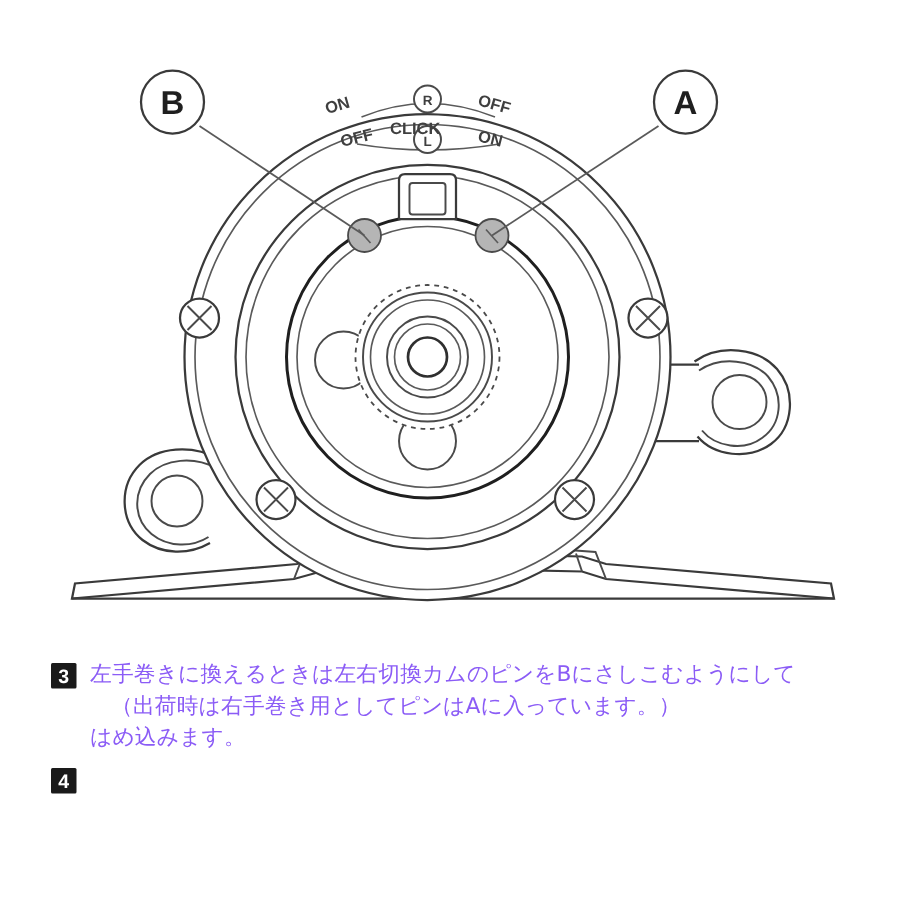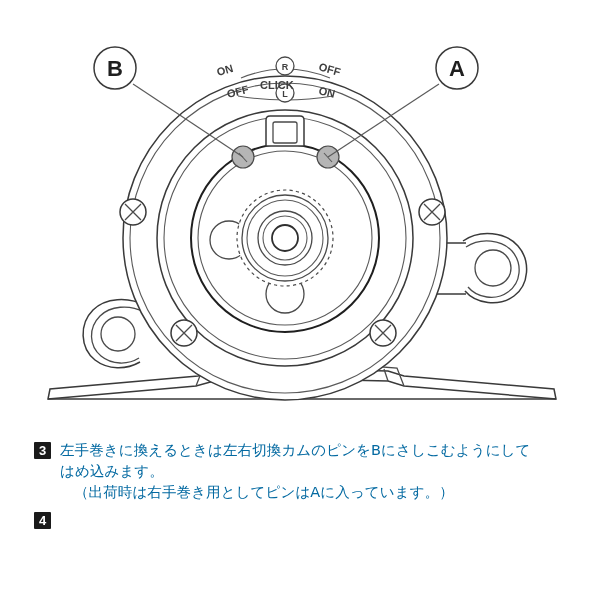--- a/index.html
+++ b/index.html
@@ -63,21 +63,21 @@
     font-family: "Liberation Sans", sans-serif;
     border-radius: 1px;
   }
   .step-body {
     flex: 1 1 auto;
     padding-right: 24px;
   }
   .step-line {
     font-size: 14.5px;
     line-height: 21px;
-    color: #0369a1;
+    color: #8b5cf6;
     letter-spacing: 0.1px;
     font-family: "DejaVu Sans", sans-serif;
     white-space: pre;
   }
   .step-line.indent {
     padding-left: 14px;
   }
 </style>
 </head>
 <body>
@@ -227,22 +227,22 @@
       </g>
     </svg>
   </div>
 
   <div id="instructions">
 
     <div class="step">
       <div class="step-marker">3</div>
       <div class="step-body">
         <div class="step-line">左手巻きに換えるときは左右切換カムのピンをBにさしこむようにして</div>
+        <div class="step-line indent">（出荷時は右手巻き用としてピンはAに入っています。）</div>
         <div class="step-line">はめ込みます。</div>
-        <div class="step-line indent">（出荷時は右手巻き用としてピンはAに入っています。）</div>
       </div>
     </div>
 
     <div class="step">
       <div class="step-marker">4</div>
     </div>
 
   </div>
 
 </div>

